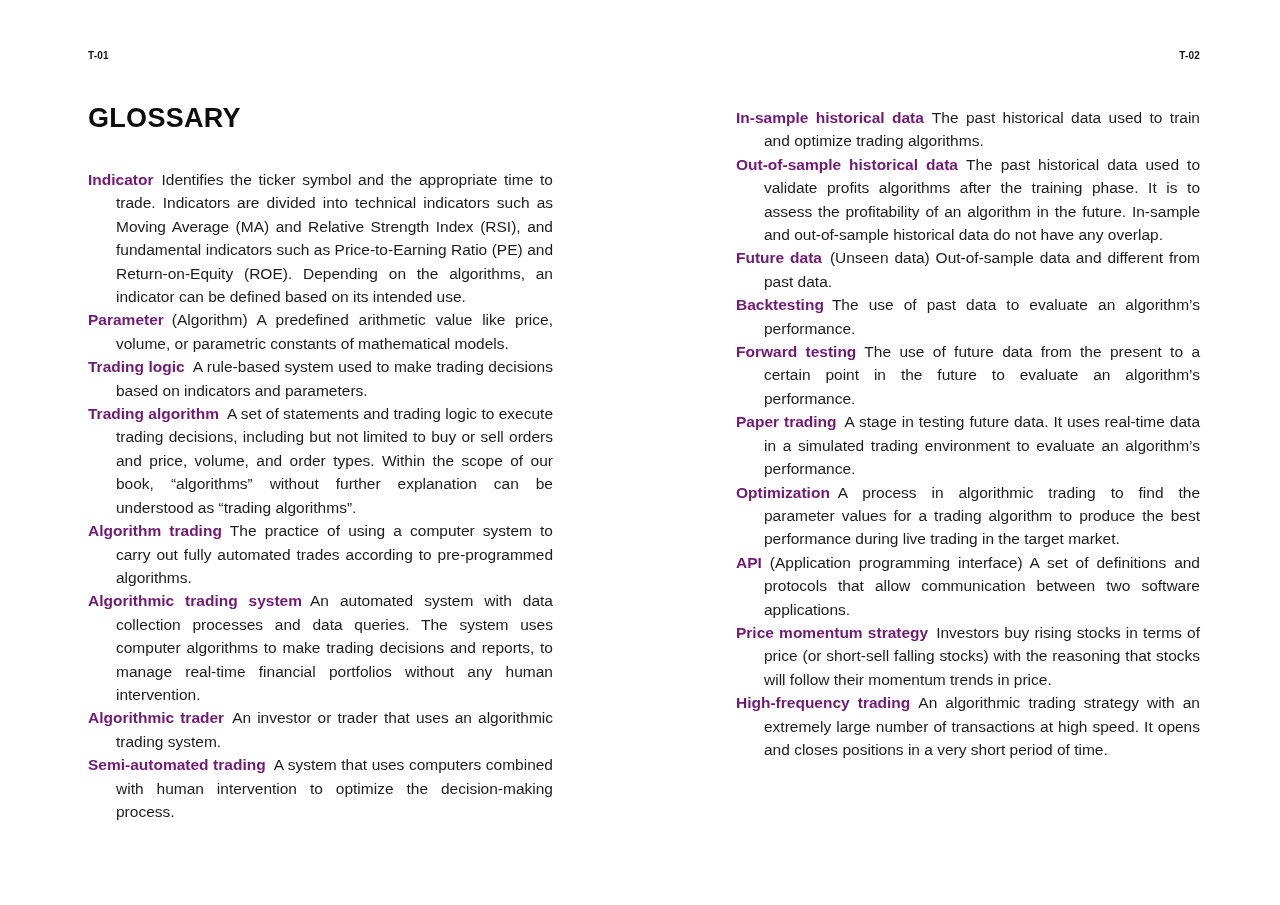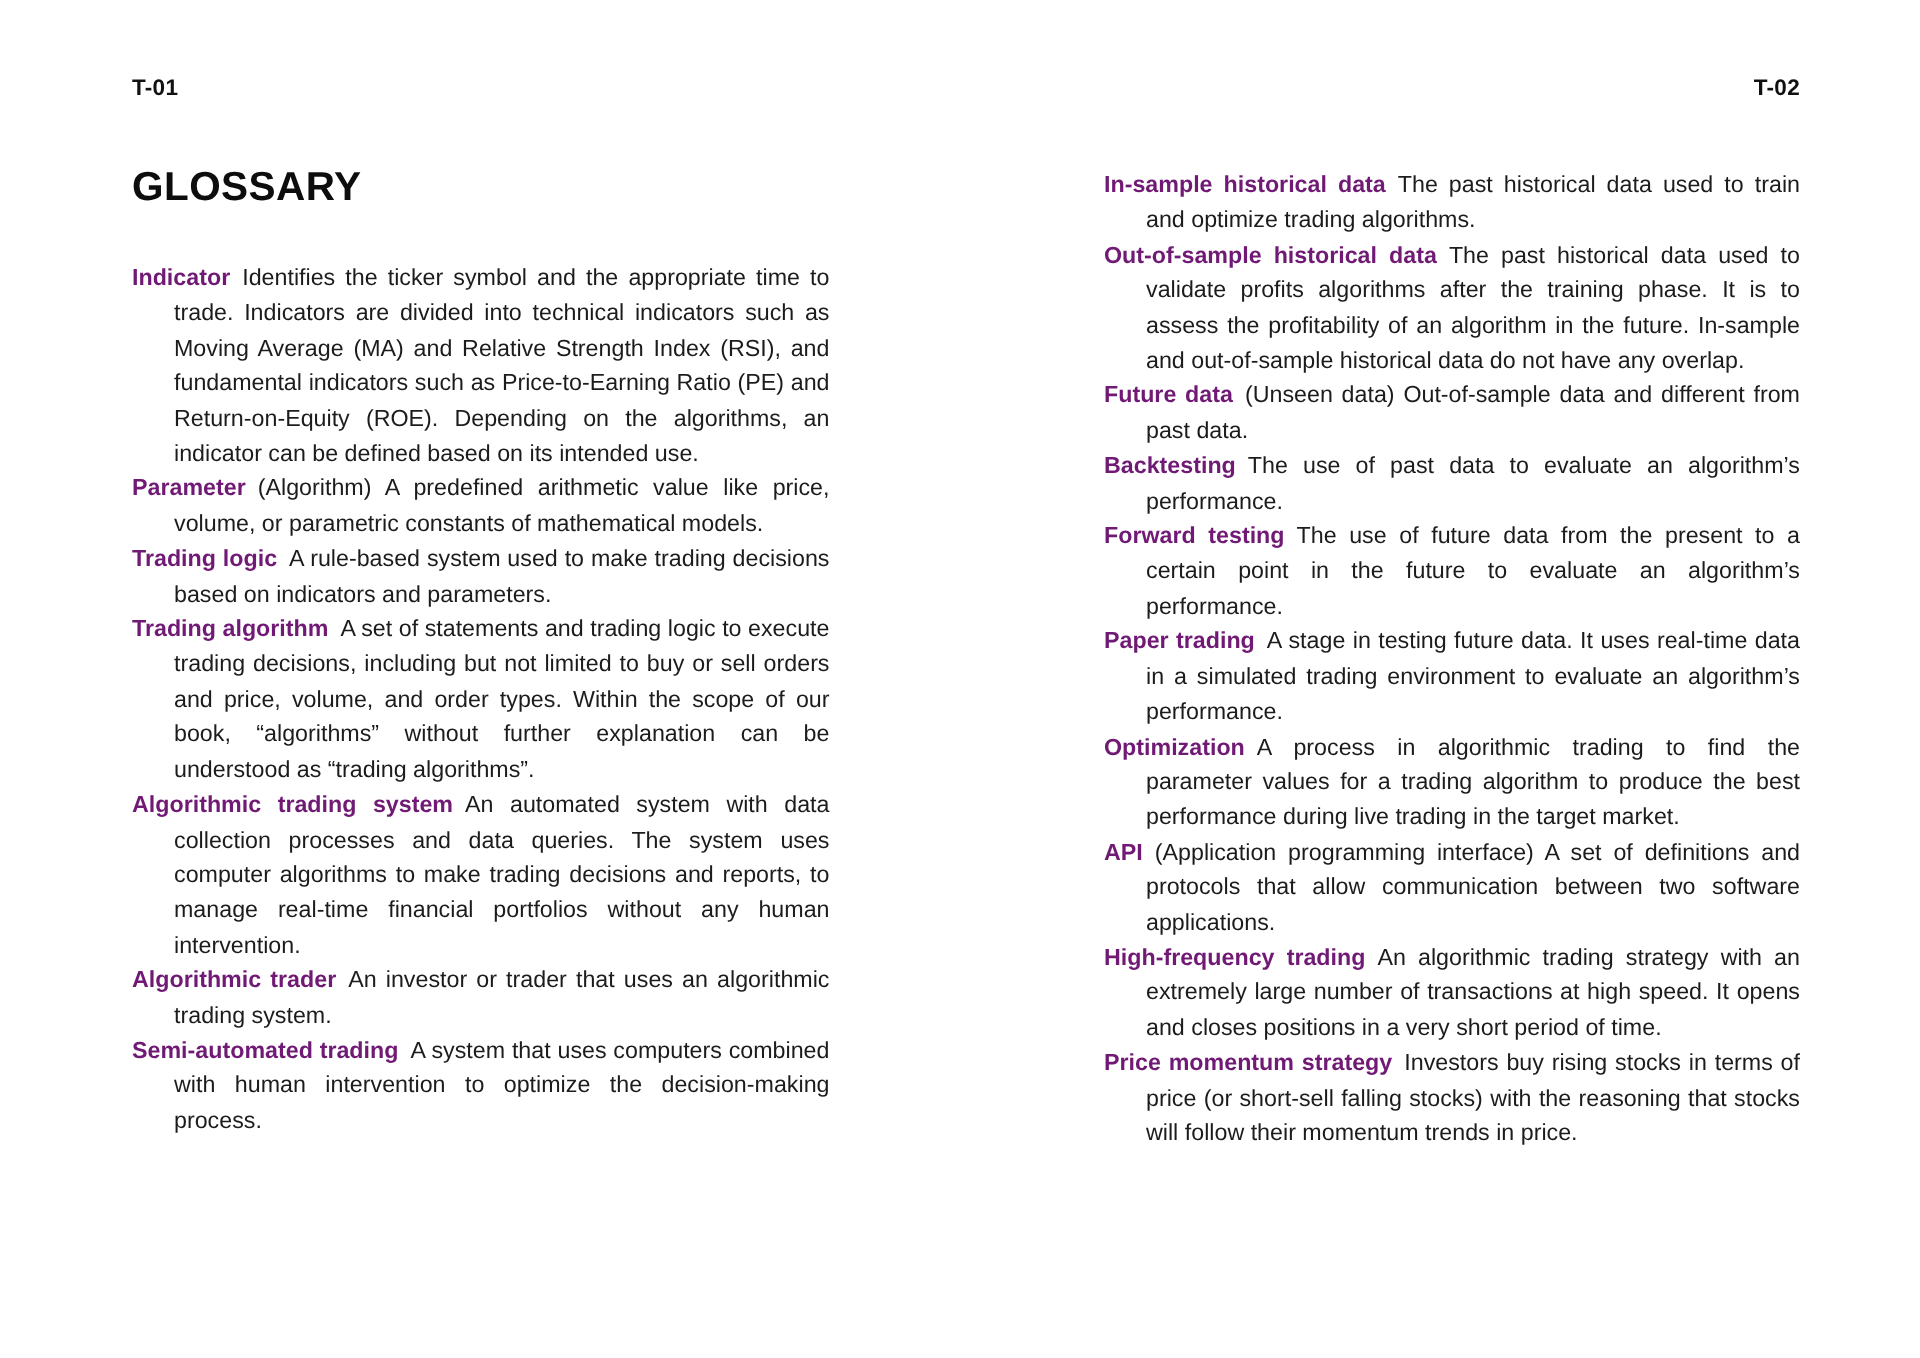--- a/index.html
+++ b/index.html
@@ -21,21 +21,21 @@
   }
   .page-left {
     left: 88px;
     width: 465px;
   }
   .page-right {
     left: 736px;
     width: 464px;
   }
   .page-header {
-    font-size: 15px;
+    font-size: 10px;
     font-weight: 700;
     letter-spacing: 0.2px;
     color: #111;
   }
   .page-right .page-header {
     text-align: right;
   }
   .glossary-title {
     margin: 44px 0 0 0;
     font-size: 27px;
@@ -86,20 +86,23 @@
       </div>
 
       <div class="entry">
         <span class="term">Trading logic</span><span class="definition">A rule-based system used to make trading decisions based on indicators and parameters.</span>
       </div>
 
       <div class="entry">
         <span class="term">Trading algorithm</span><span class="definition">A set of statements and trading logic to execute trading decisions, including but not limited to buy or sell orders and price, volume, and order types. Within the scope of our book, “algorithms” without further explanation can be understood as “trading algorithms”.</span>
       </div>
 
+      <div class="entry">
+        <span class="term">Algorithm trading</span><span class="definition">The practice of using a computer system to carry out fully automated trades according to pre-programmed algorithms.</span>
+      </div>
 
       <div class="entry">
         <span class="term">Algorithmic trading system</span><span class="definition">An automated system with data collection processes and data queries. The system uses computer algorithms to make trading decisions and reports, to manage real-time financial portfolios without any human intervention.</span>
       </div>
 
 
       <div class="entry">
         <span class="term">Algorithmic trader</span><span class="definition">An investor or trader that uses an algorithmic trading system.</span>
       </div>
 
@@ -140,20 +143,20 @@
       <div class="entry">
         <span class="term">Optimization</span><span class="definition">A process in algorithmic trading to find the parameter values for a trading algorithm to produce the best performance during live trading in the target market.</span>
       </div>
 
 
       <div class="entry">
         <span class="term">API</span><span class="definition">(Application programming interface) A set of definitions and protocols that allow communication between two software applications.</span>
       </div>
 
       <div class="entry">
-        <span class="term">High-frequency trading</span><span class="definition">An algorithmic trading strategy with an extremely large number of transactions at high speed. It opens and closes positions in a very short period of time.</span>
+        <span class="term">Price momentum strategy</span><span class="definition">Investors buy rising stocks in terms of price (or short-sell falling stocks) with the reasoning that stocks will follow their momentum trends in price.</span>
       </div>
 
       <div class="entry">
-        <span class="term">Price momentum strategy</span><span class="definition">Investors buy rising stocks in terms of price (or short-sell falling stocks) with the reasoning that stocks will follow their momentum trends in price.</span>
+        <span class="term">High-frequency trading</span><span class="definition">An algorithmic trading strategy with an extremely large number of transactions at high speed. It opens and closes positions in a very short period of time.</span>
       </div>
     </div>
 </div>
 
 </body></html>

